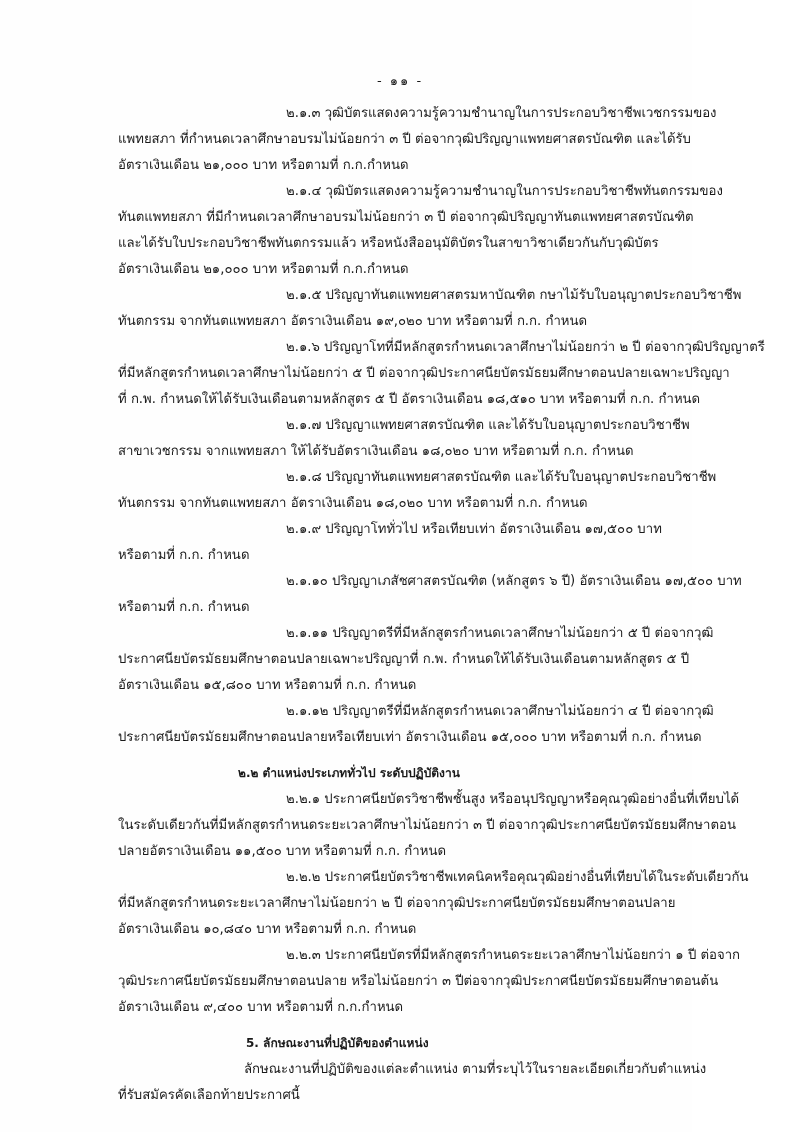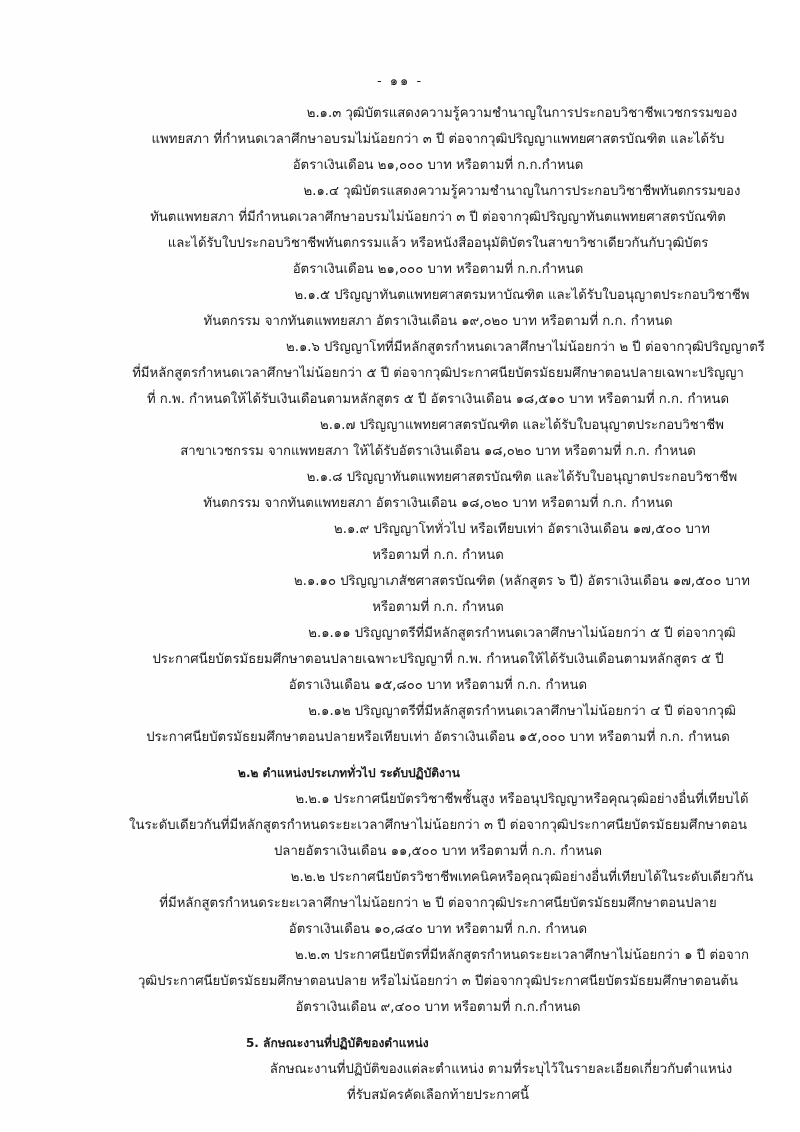--- a/index.html
+++ b/index.html
@@ -11,21 +11,21 @@
   .page-number {
     position: absolute; top: 70px; left: 0; width: 800px; text-align: center;
     font-size: 13px; letter-spacing: 2px;
   }
   .content {
     position: absolute; left: 118px; top: 100px; width: 640px;
   }
   .para {
     font-size: 13.2px; line-height: 26px; margin: 0; white-space: normal;
   }
-  .line { display: block; white-space: nowrap; text-align: center; }
+  .line { display: block; white-space: nowrap; }
   .indent { padding-left: 168px; }
   .heading {
     font-weight: bold; font-size: 12px; line-height: 26px;
     padding-left: 120px; white-space: nowrap;
   }
   .gap { height: 10px; }
   .section3-body { padding-left: 126px; }
 </style>
 </head>
 <body>
@@ -41,21 +41,21 @@
         <span class="line">แพทยสภา ที่กำหนดเวลาศึกษาอบรมไม่น้อยกว่า  ๓  ปี  ต่อจากวุฒิปริญญาแพทยศาสตรบัณฑิต และได้รับ</span>
         <span class="line">อัตราเงินเดือน  ๒๑,๐๐๐  บาท  หรือตามที่ ก.ก.กำหนด</span>
       </p>
       <p class="para">
         <span class="line indent">๒.๑.๔ วุฒิบัตรแสดงความรู้ความชำนาญในการประกอบวิชาชีพทันตกรรมของ</span>
         <span class="line">ทันตแพทยสภา  ที่มีกำหนดเวลาศึกษาอบรมไม่น้อยกว่า  ๓  ปี  ต่อจากวุฒิปริญญาทันตแพทยศาสตรบัณฑิต</span>
         <span class="line">และได้รับใบประกอบวิชาชีพทันตกรรมแล้ว    หรือหนังสืออนุมัติบัตรในสาขาวิชาเดียวกันกับวุฒิบัตร</span>
         <span class="line">อัตราเงินเดือน  ๒๑,๐๐๐  บาท  หรือตามที่ ก.ก.กำหนด</span>
       </p>
       <p class="para">
-        <span class="line indent">๒.๑.๕  ปริญญาทันตแพทยศาสตรมหาบัณฑิต และได้รับใบอนุญาตประกอบวิชาชีพ</span>
+        <span class="line indent">๒.๑.๕  ปริญญาทันตแพทยศาสตรมหาบัณฑิต กษาไม้รับใบอนุญาตประกอบวิชาชีพ</span>
         <span class="line">ทันตกรรม จากทันตแพทยสภา  อัตราเงินเดือน  ๑๙,๐๒๐  บาท  หรือตามที่ ก.ก. กำหนด</span>
       </p>
       <p class="para">
         <span class="line indent">๒.๑.๖  ปริญญาโทที่มีหลักสูตรกำหนดเวลาศึกษาไม่น้อยกว่า ๒ ปี ต่อจากวุฒิปริญญาตรี</span>
         <span class="line">ที่มีหลักสูตรกำหนดเวลาศึกษาไม่น้อยกว่า  ๕  ปี  ต่อจากวุฒิประกาศนียบัตรมัธยมศึกษาตอนปลายเฉพาะปริญญา</span>
         <span class="line">ที่ ก.พ. กำหนดให้ได้รับเงินเดือนตามหลักสูตร ๕ ปี อัตราเงินเดือน  ๑๘,๕๑๐  บาท หรือตามที่ ก.ก. กำหนด</span>
       </p>
       <p class="para">
         <span class="line indent">๒.๑.๗  ปริญญาแพทยศาสตรบัณฑิต  และได้รับใบอนุญาตประกอบวิชาชีพ</span>
         <span class="line">สาขาเวชกรรม จากแพทยสภา  ให้ได้รับอัตราเงินเดือน  ๑๘,๐๒๐  บาท หรือตามที่ ก.ก. กำหนด</span>

